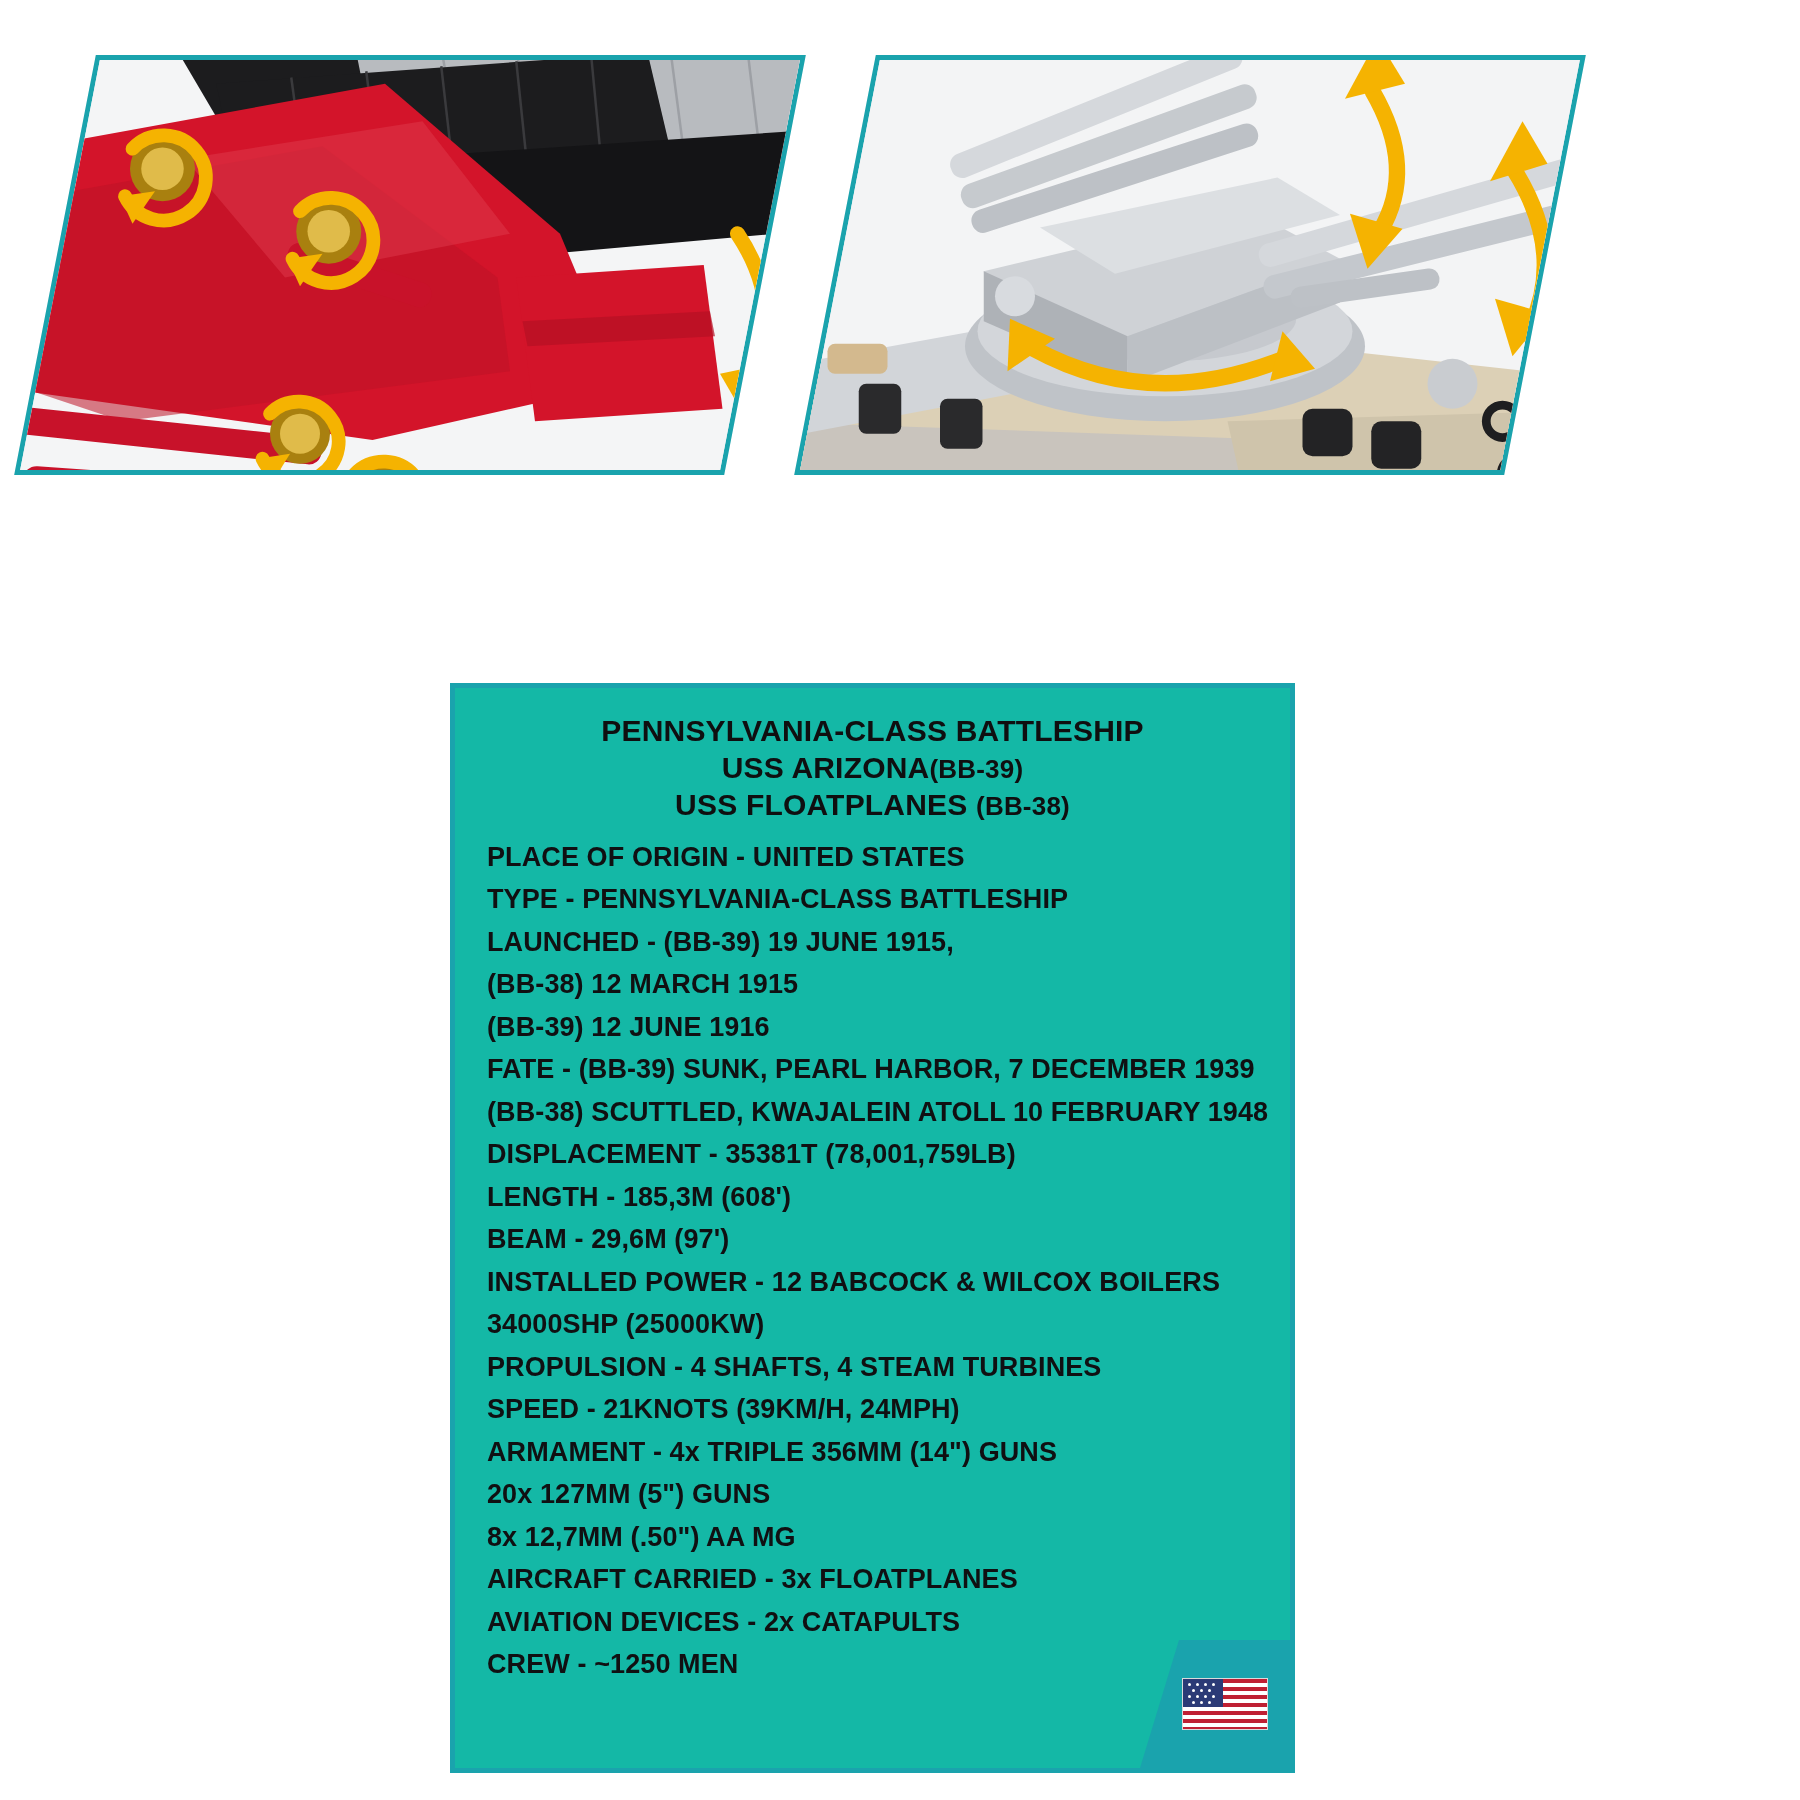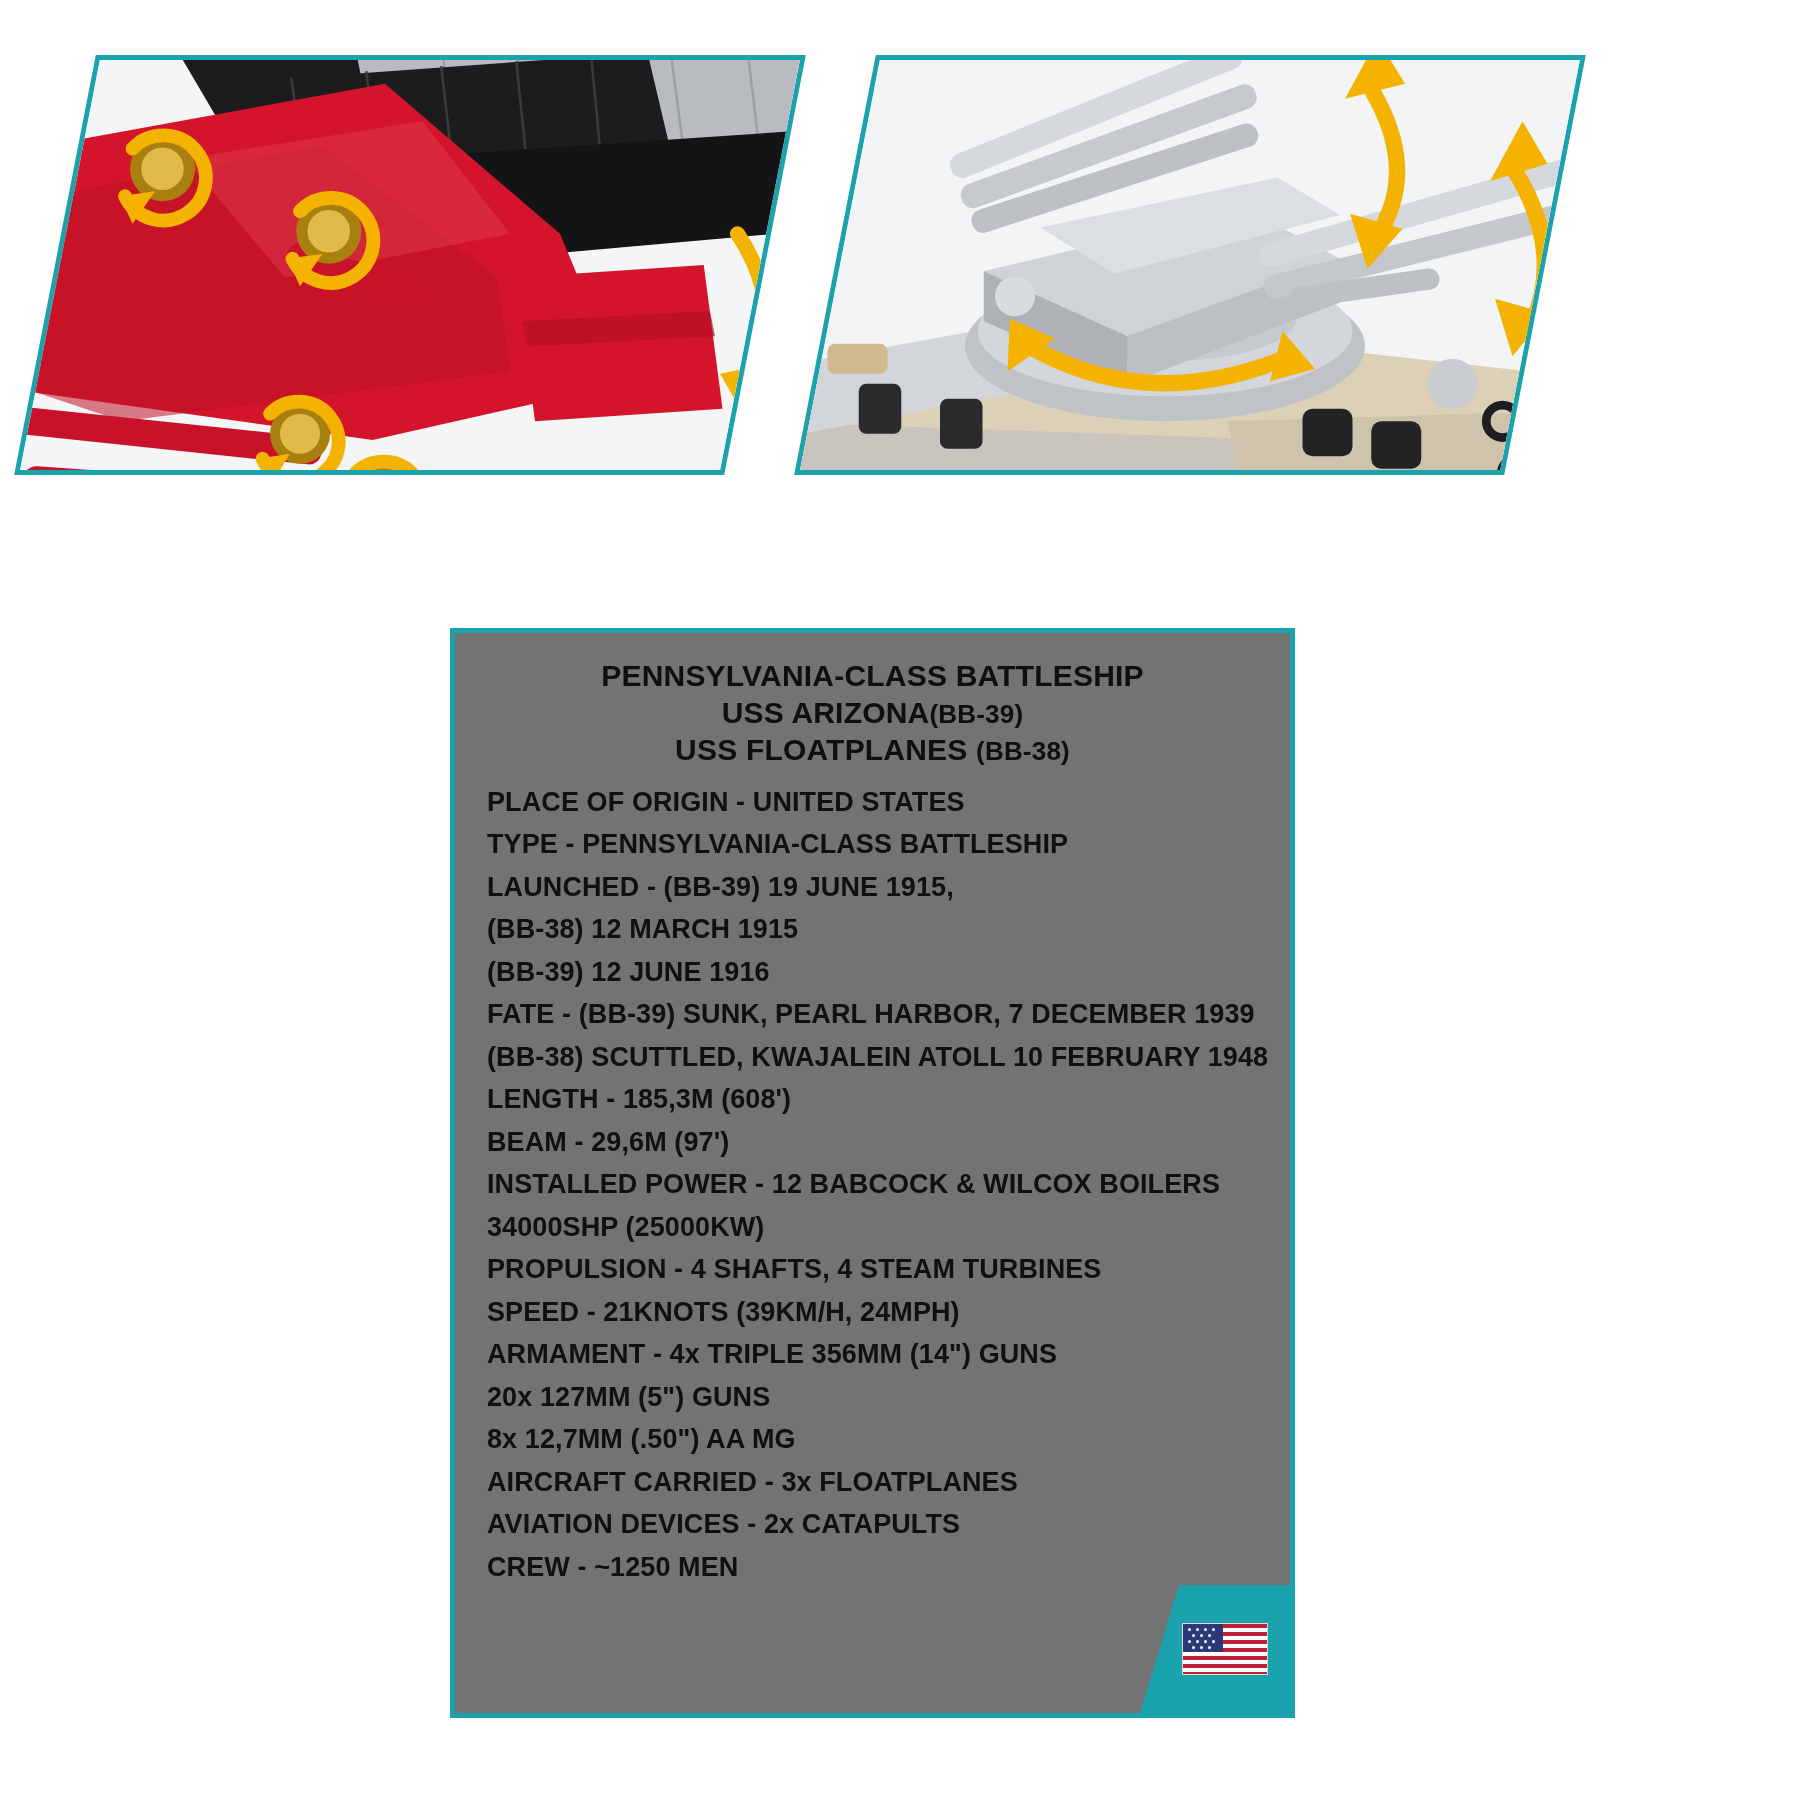--- a/index.html
+++ b/index.html
@@ -31,26 +31,26 @@
     overflow: hidden;
   }
 
   #panel-left  { left: 55px;  top: 55px; width: 710px; height: 420px; }
   #panel-right { left: 835px; top: 55px; width: 710px; height: 420px; }
 
   
   #specs-card {
     position: absolute;
     left: 450px;
-    top: 628px;
+    top: 683px;
     width: 845px;
     height: 1090px;
     border: 5px solid #1aa3ad;
     box-sizing: border-box;
-    background: #737373;
+    background: #14b8a6;
   }
   #specs-title {
     text-align: center;
     padding: 24px 18px 6px 18px;
     color: #0f0f10;
   }
   #specs-title .line {
     font-weight: bold;
     letter-spacing: 0.2px;
     line-height: 1.24;
@@ -260,20 +260,21 @@
   </div>
 
   <div id="specs-list">
     <div class="spec-row">PLACE OF ORIGIN - UNITED STATES</div>
     <div class="spec-row">TYPE - PENNSYLVANIA-CLASS BATTLESHIP</div>
     <div class="spec-row">LAUNCHED - (BB-39) 19 JUNE 1915,</div>
     <div class="spec-row">(BB-38) 12 MARCH 1915</div>
     <div class="spec-row">(BB-39) 12 JUNE 1916</div>
     <div class="spec-row">FATE - (BB-39) SUNK, PEARL HARBOR, 7 DECEMBER 1939</div>
     <div class="spec-row">(BB-38) SCUTTLED, KWAJALEIN ATOLL 10 FEBRUARY 1948</div>
+    <div class="spec-row">DISPLACEMENT - 35381T (78,001,759LB)</div>
     <div class="spec-row">LENGTH - 185,3M (608')</div>
     <div class="spec-row">BEAM - 29,6M (97')</div>
     <div class="spec-row">INSTALLED POWER - 12 BABCOCK &amp; WILCOX BOILERS</div>
     <div class="spec-row">34000SHP (25000KW)</div>
     <div class="spec-row">PROPULSION - 4 SHAFTS, 4 STEAM TURBINES</div>
     <div class="spec-row">SPEED -  21KNOTS (39KM/H, 24MPH)</div>
     <div class="spec-row">ARMAMENT - 4x TRIPLE 356MM (14") GUNS</div>
     <div class="spec-row">20x 127MM (5") GUNS</div>
     <div class="spec-row">8x 12,7MM (.50") AA MG</div>
     <div class="spec-row">AIRCRAFT CARRIED - 3x FLOATPLANES</div>

